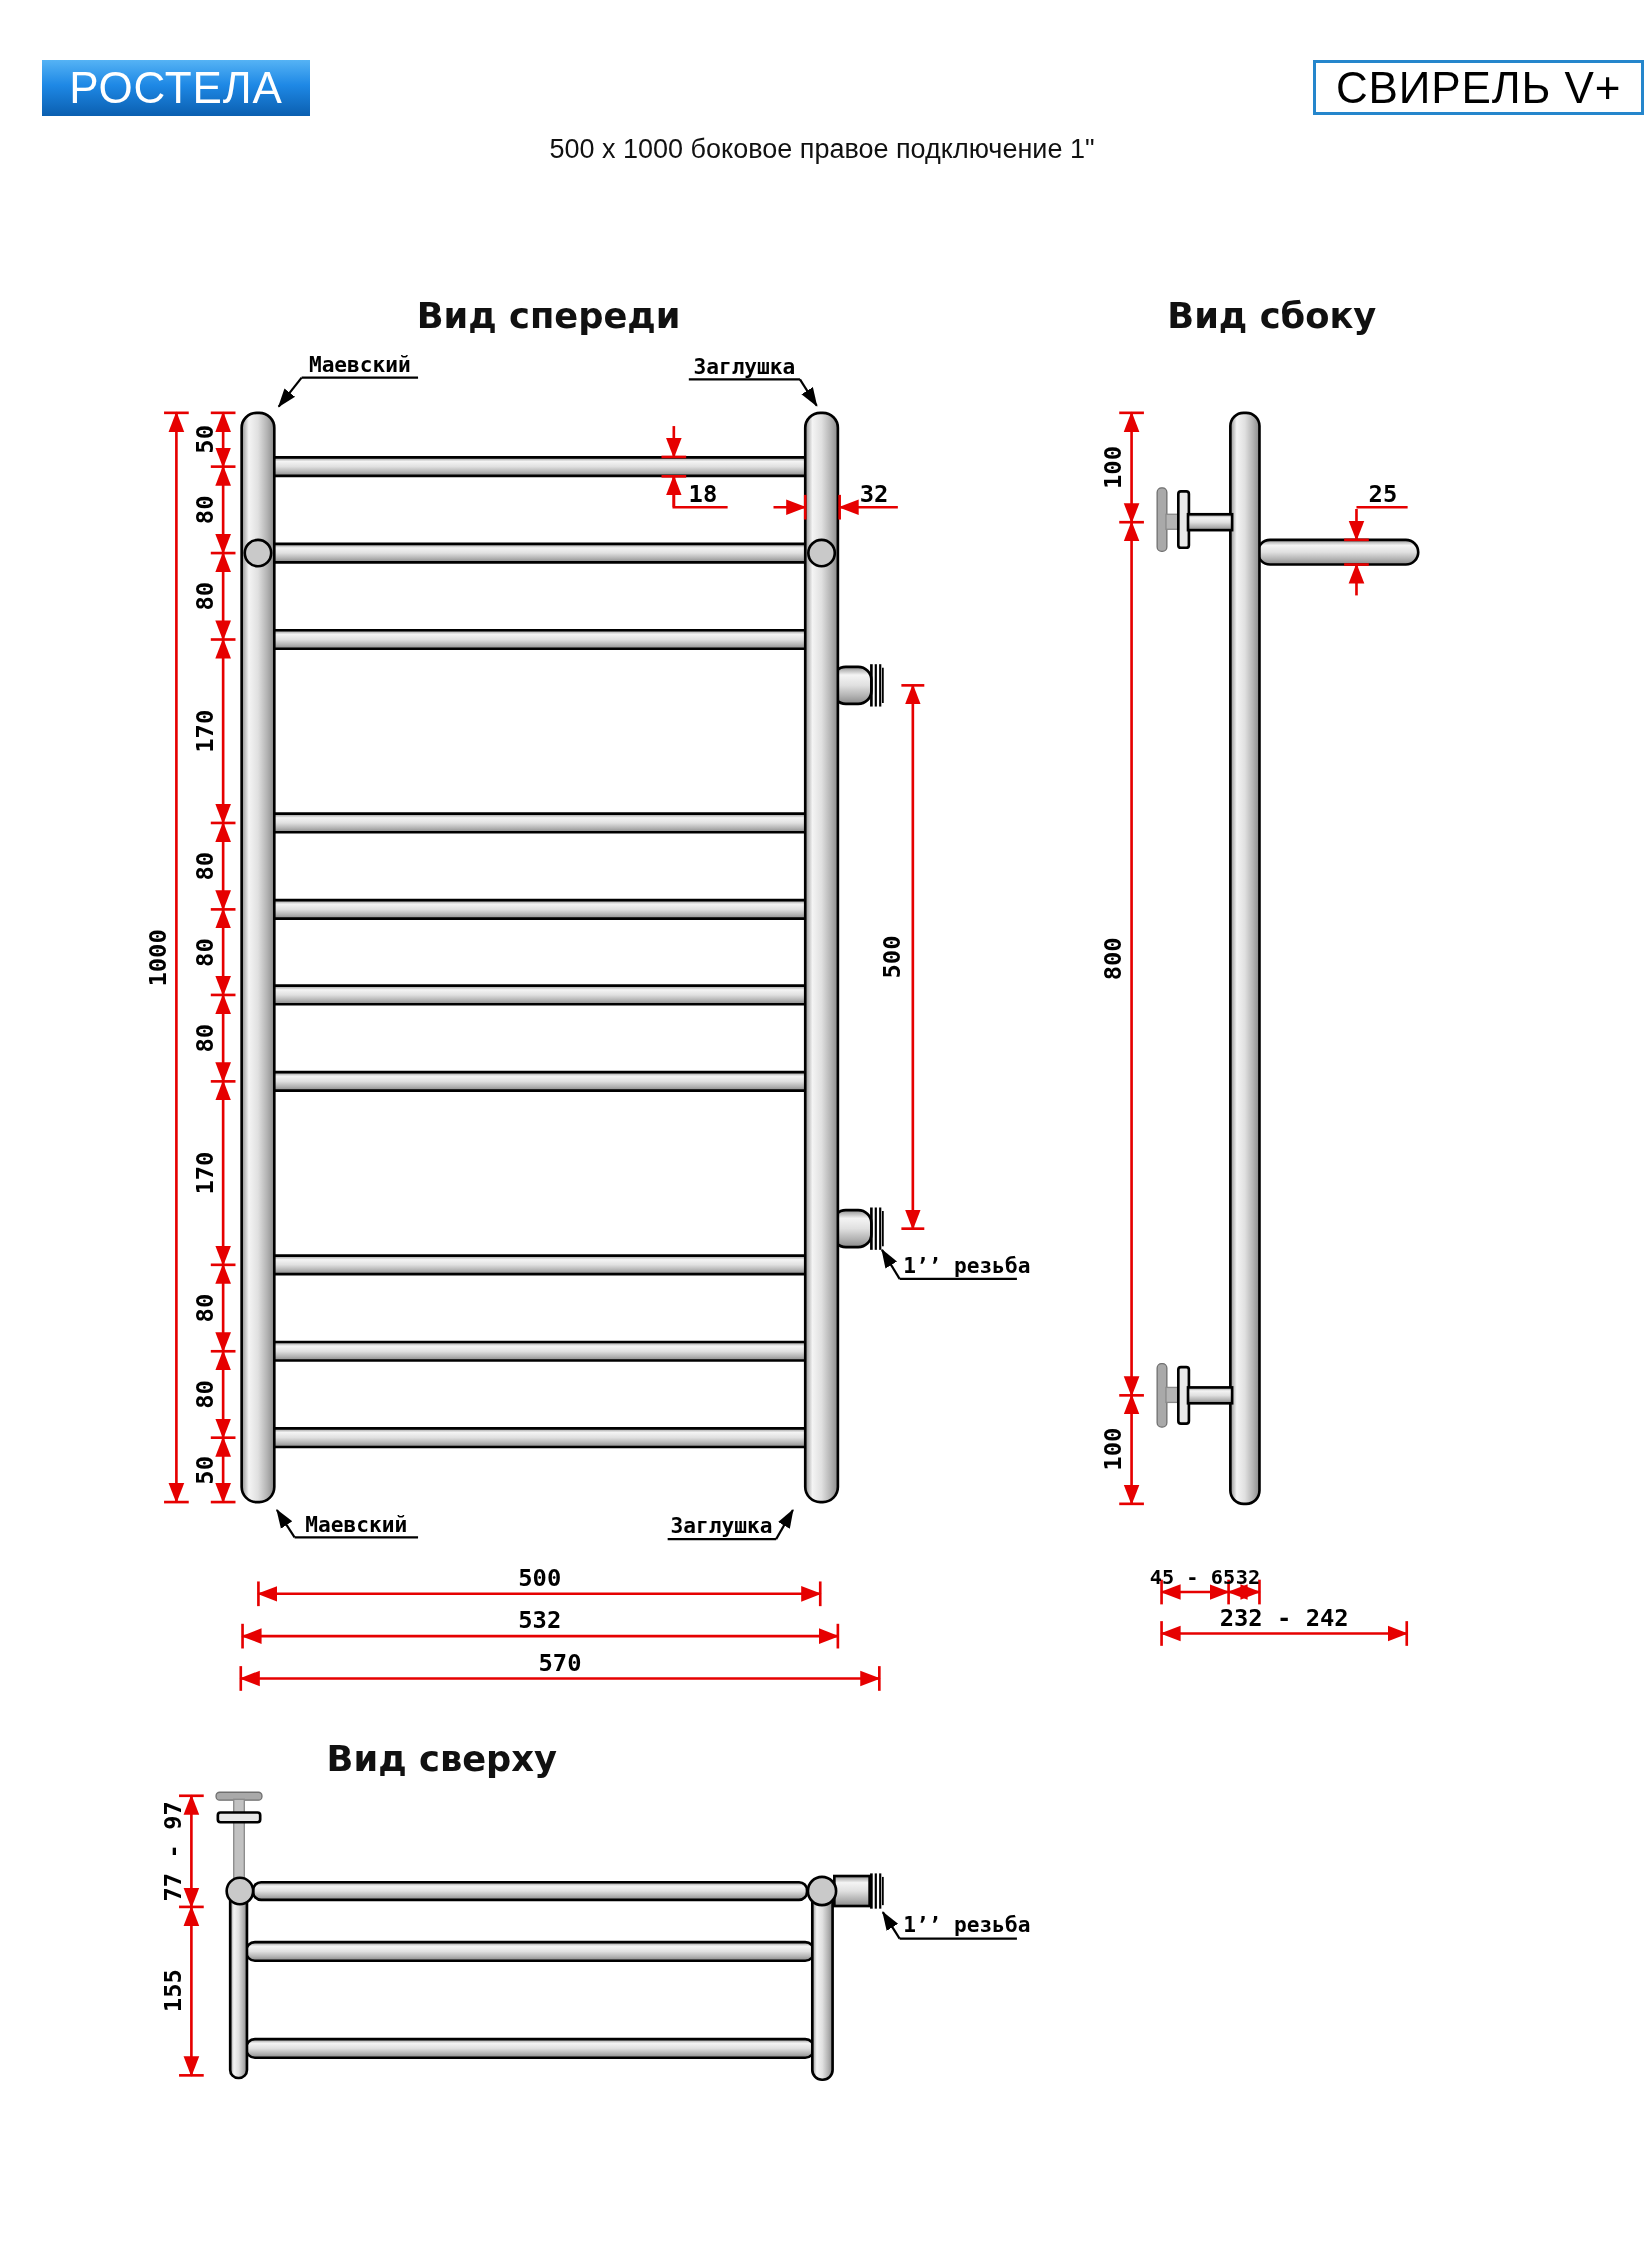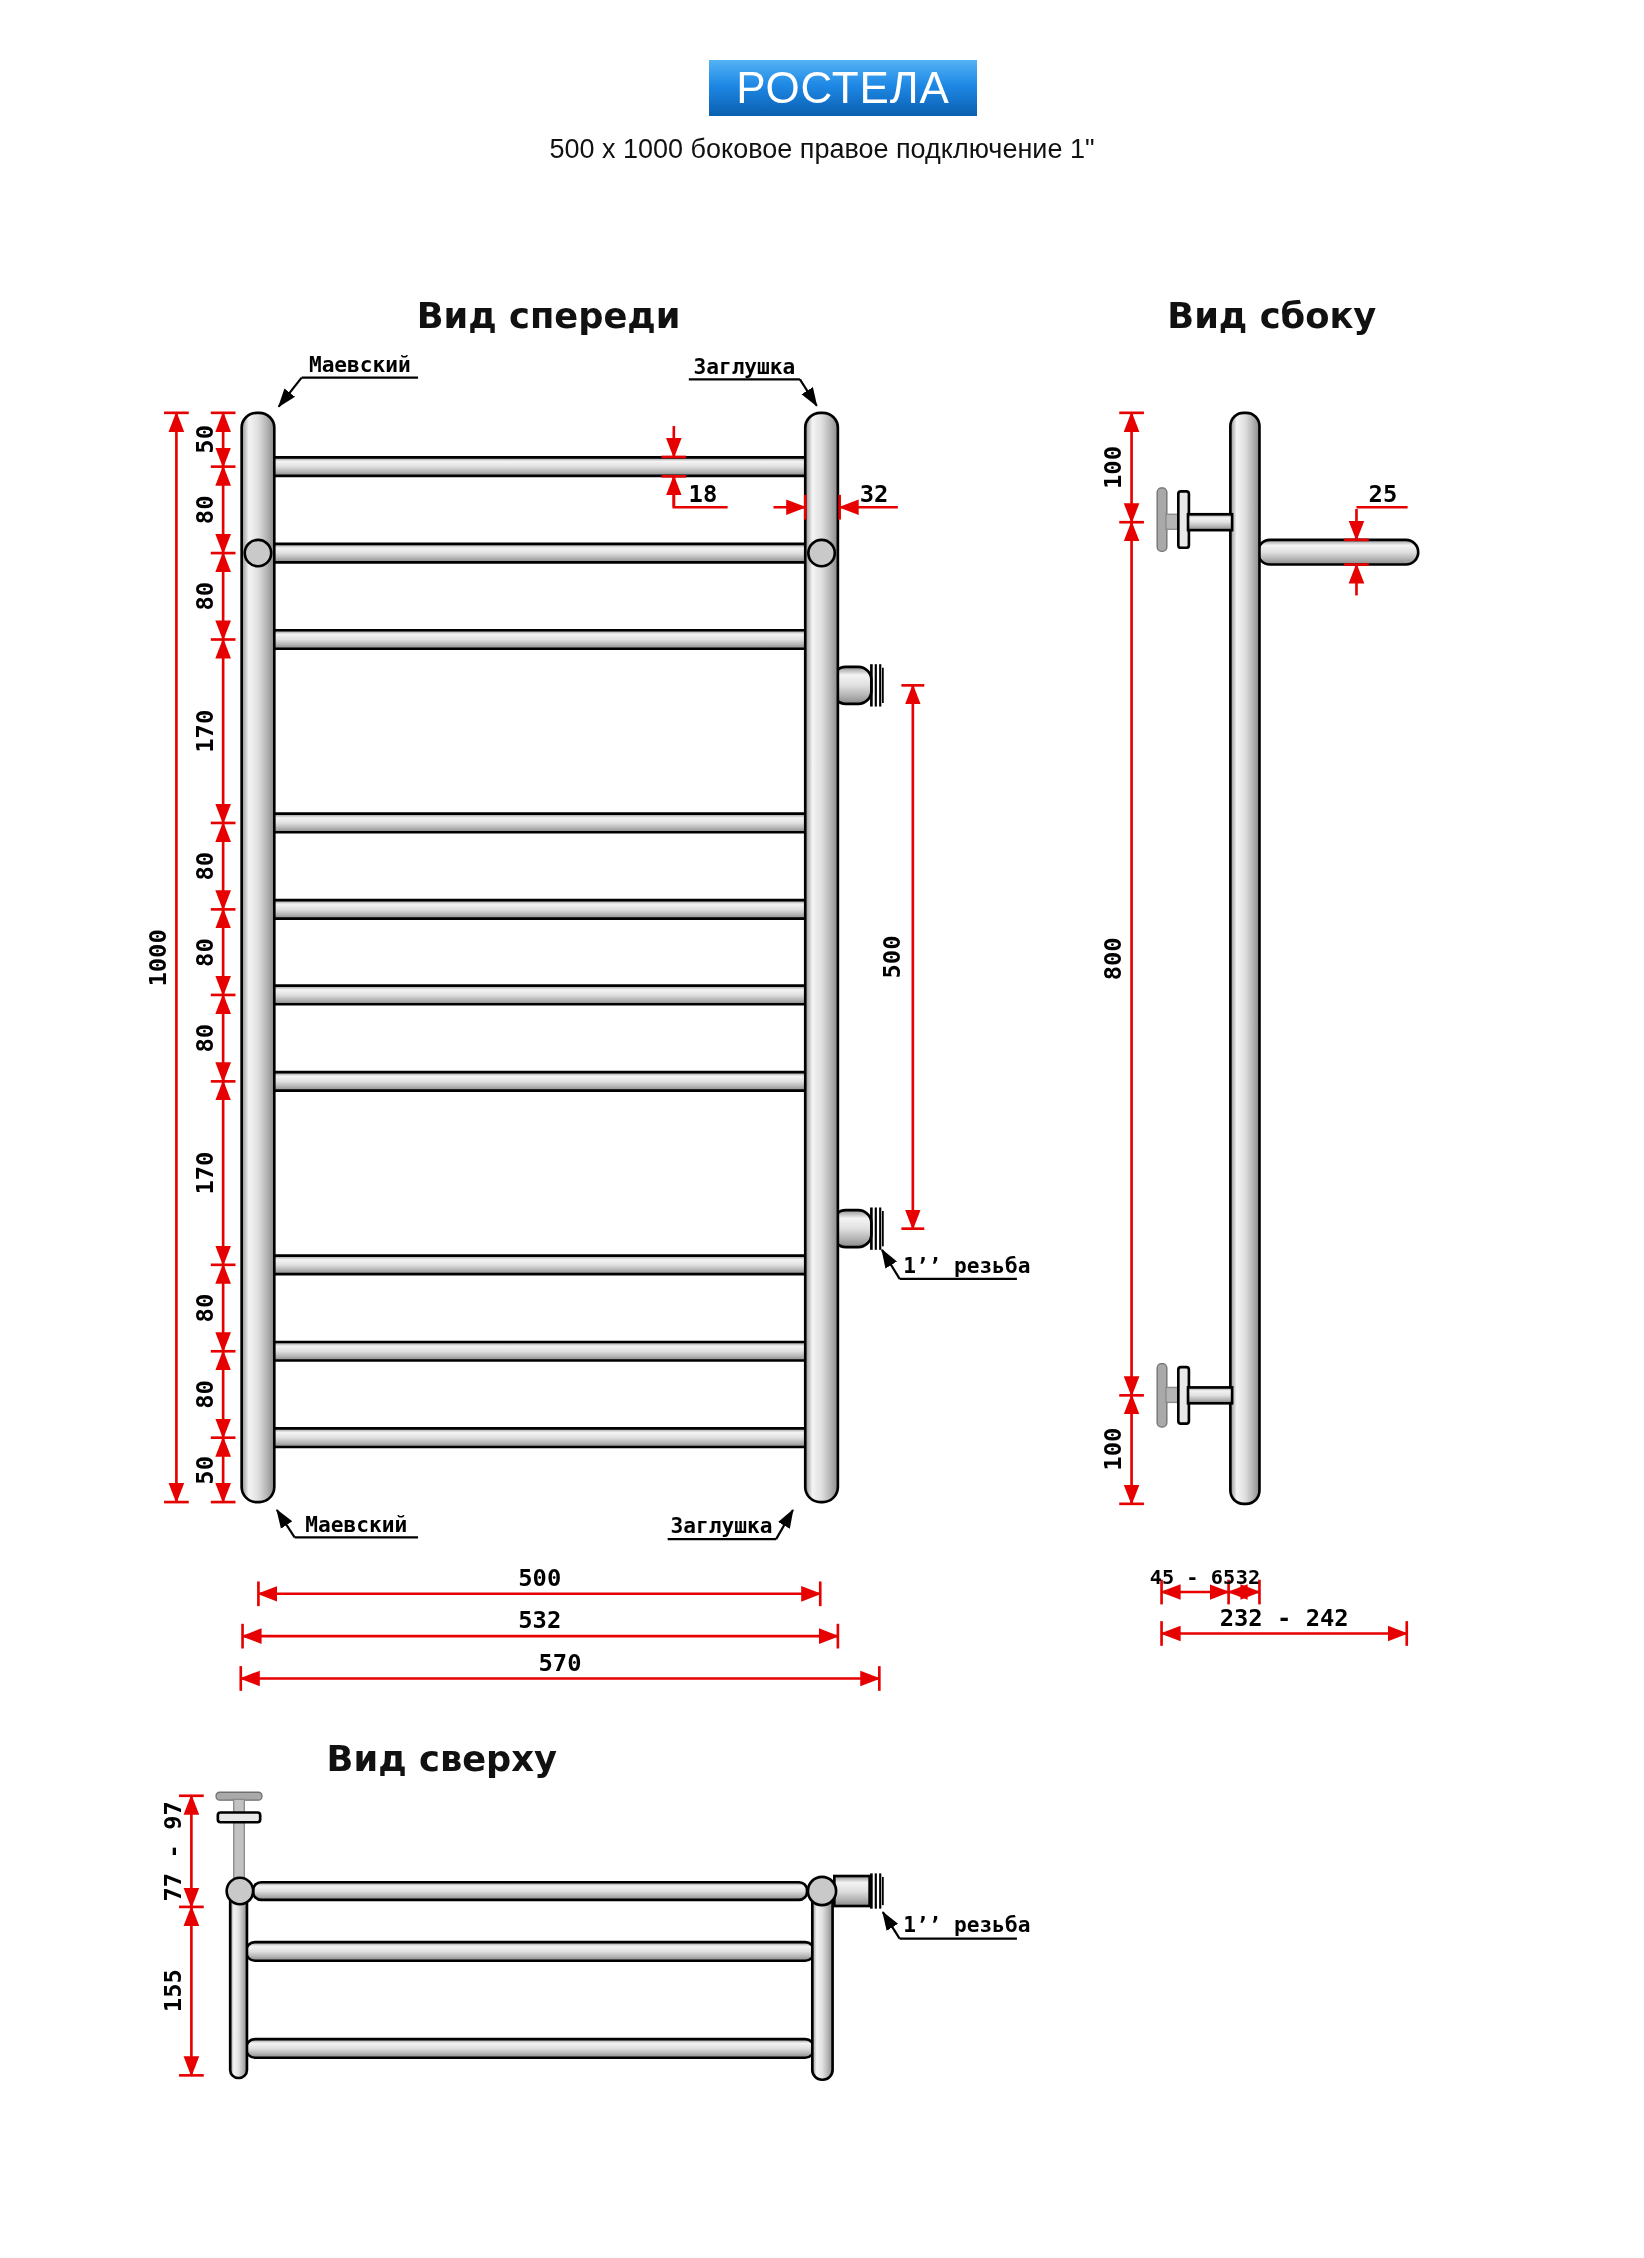--- a/index.html
+++ b/index.html
@@ -1,17 +1,17 @@
 <!DOCTYPE html>
 <html style="font-size:14px"><head>
 <meta charset="utf-8">
 <style>
   html,body{margin:0;padding:0;background:#fff;}
   body{width:1644px;height:2258px;position:relative;font-family:"Liberation Sans",sans-serif;}
-  .logo-row{position:absolute;top:60px;left:0;width:1644px;display:flex;justify-content:center;gap:10px;padding-left:42px;box-sizing:border-box;}
+  .logo-row{position:absolute;top:60px;left:0;width:1644px;display:flex;justify-content:space-between;gap:10px;padding-left:42px;box-sizing:border-box;}
   .brand-box{height:56px;min-width:236px;display:flex;align-items:center;justify-content:center;
     background:linear-gradient(180deg,#55b3f5 0%,#1e88e5 45%,#0b5fb0 100%);
     color:#fff;font-size:44px;padding:0 16px;letter-spacing:0.9px;}
   .model-box{height:49px;min-width:300px;display:flex;align-items:center;justify-content:center;
     background:#fff;border:3.5px solid #2586cc;color:#000;font-size:44px;padding:0 12.4px;letter-spacing:0.9px;}
   .subtitle{position:absolute;top:134px;left:0;width:1644px;text-align:center;font-size:27px;color:#111;box-sizing:border-box;}
   svg{position:absolute;top:0;left:0;}
   .m{stroke:#000;stroke-width:3;}
   .d{stroke:#e60000;stroke-width:3;fill:none;}
   .ld{stroke:#000;stroke-width:2.5;fill:none;}
@@ -20,20 +20,23 @@
   .dimsm{font:bold 23px "DejaVu Sans Mono",monospace;fill:#000;}
   .lbl{font:bold 24px "DejaVu Sans Mono",monospace;fill:#000;}
   .vtitle{font:bold 40px "DejaVu Sans",sans-serif;fill:#111;}
 </style>
 </head>
 <body>
 
 <div class="logo-row">
   <div class="brand-box">
       <span>РОСТЕЛА</span>
+    </div>
+  <div class="model-box">
+      <span>СВИРЕЛЬ V+</span>
     </div>
 </div>
 <div class="subtitle">500 x 1000 боковое правое подключение 1"</div>
 
 <svg width="1644" height="2258" viewBox="0 0 1864 2560">
   <defs>
     <linearGradient id="gv" x1="0" y1="0" x2="1" y2="0">
       <stop offset="0" stop-color="#919191"></stop>
         <stop offset="0.22" stop-color="#f4f4f4"></stop>
       <stop offset="0.5" stop-color="#e0e0e0"></stop>

